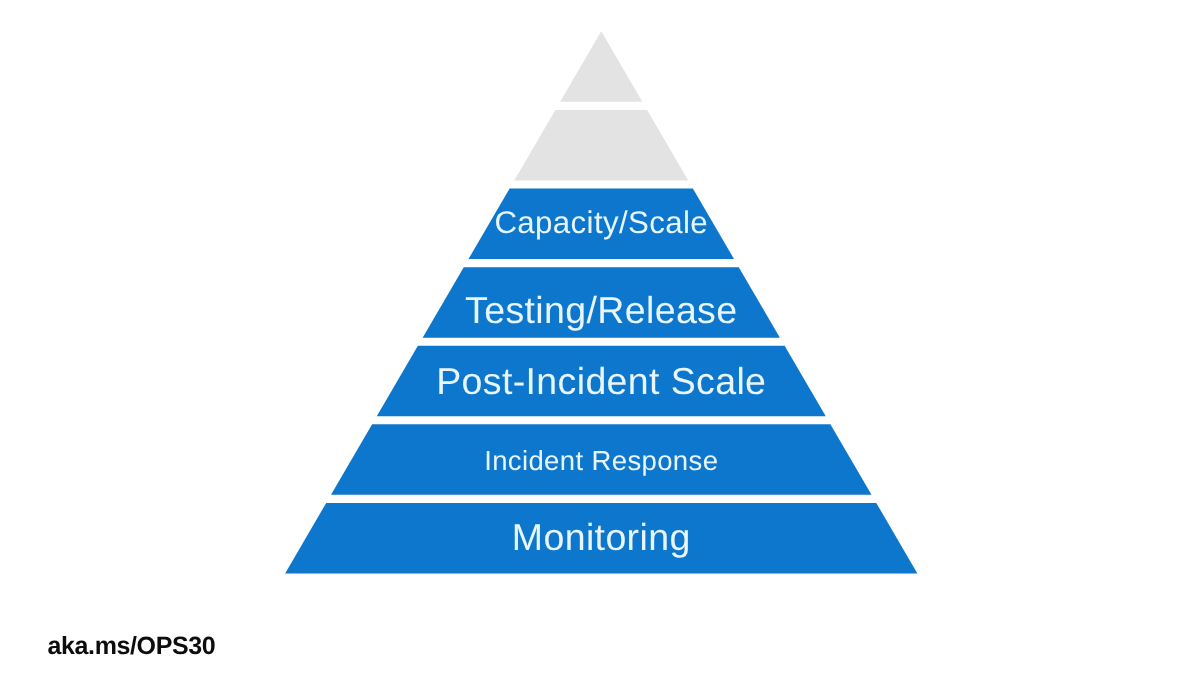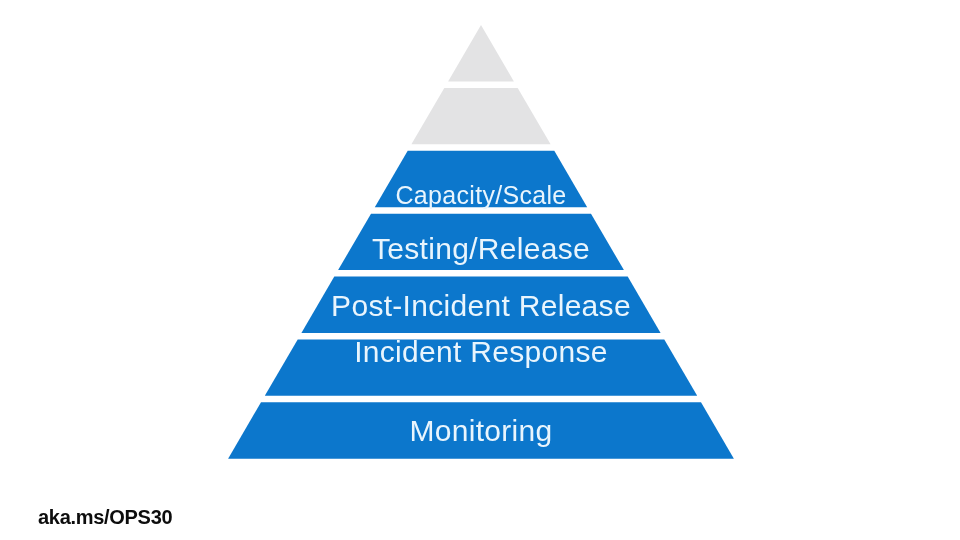--- a/index.html
+++ b/index.html
@@ -27,24 +27,24 @@
     display: flex;
     align-items: center;
     justify-content: center;
     color: #e9f5fd;
     font-weight: 400;
     letter-spacing: 0.3px;
     padding-top: 2px;
     box-sizing: border-box;
     pointer-events: none;
   }
-  .label-capacity   { top: 166px; height: 56px; font-size: 25px; }
+  .label-capacity   { top: 149px; height: 56px; font-size: 25px; }
   .label-testing    { top: 220px; height: 56px; font-size: 30px; }
   .label-postreview { top: 277px; height: 56px; font-size: 30px; }
-  .label-incident   { top: 322px; height: 57px; font-size: 30px; }
+  .label-incident   { top: 339px; height: 57px; font-size: 22px; }
   .label-monitoring { top: 402px; height: 56px; font-size: 30px; }
   .footer-text {
     position: absolute;
     top: 505px;
     font-size: 20px;
     line-height: 24px;
     font-weight: 700;
     letter-spacing: -0.3px;
     color: #0d0d0d;
   }
@@ -63,21 +63,21 @@
     <polygon points="371,213.7 591,213.7 623.9,270.1 338.1,270.1" fill="#0c77cc"></polygon>
     <polygon points="334.3,276.6 627.7,276.6 660.6,333 301.4,333" fill="#0c77cc"></polygon>
     <polygon points="297.7,339.4 664.3,339.4 697.2,395.8 264.8,395.8" fill="#0c77cc"></polygon>
     <polygon points="261,402.3 701,402.3 733.9,458.7 228.1,458.7" fill="#0c77cc"></polygon>
   </svg>
 
   <div class="level-label label-capacity">Capacity/Scale</div>
 
   <div class="level-label label-testing">Testing/Release</div>
 
-  <div class="level-label label-postreview">Post-Incident Release</div>
+  <div class="level-label label-postreview">Post-Incident Scale</div>
 
   <div class="level-label label-incident">Incident Response</div>
 
   <div class="level-label label-monitoring">Monitoring</div>
 
   <div class="footer-text footer-left">aka.ms/OPS30</div>
 
 
 </div>
 

